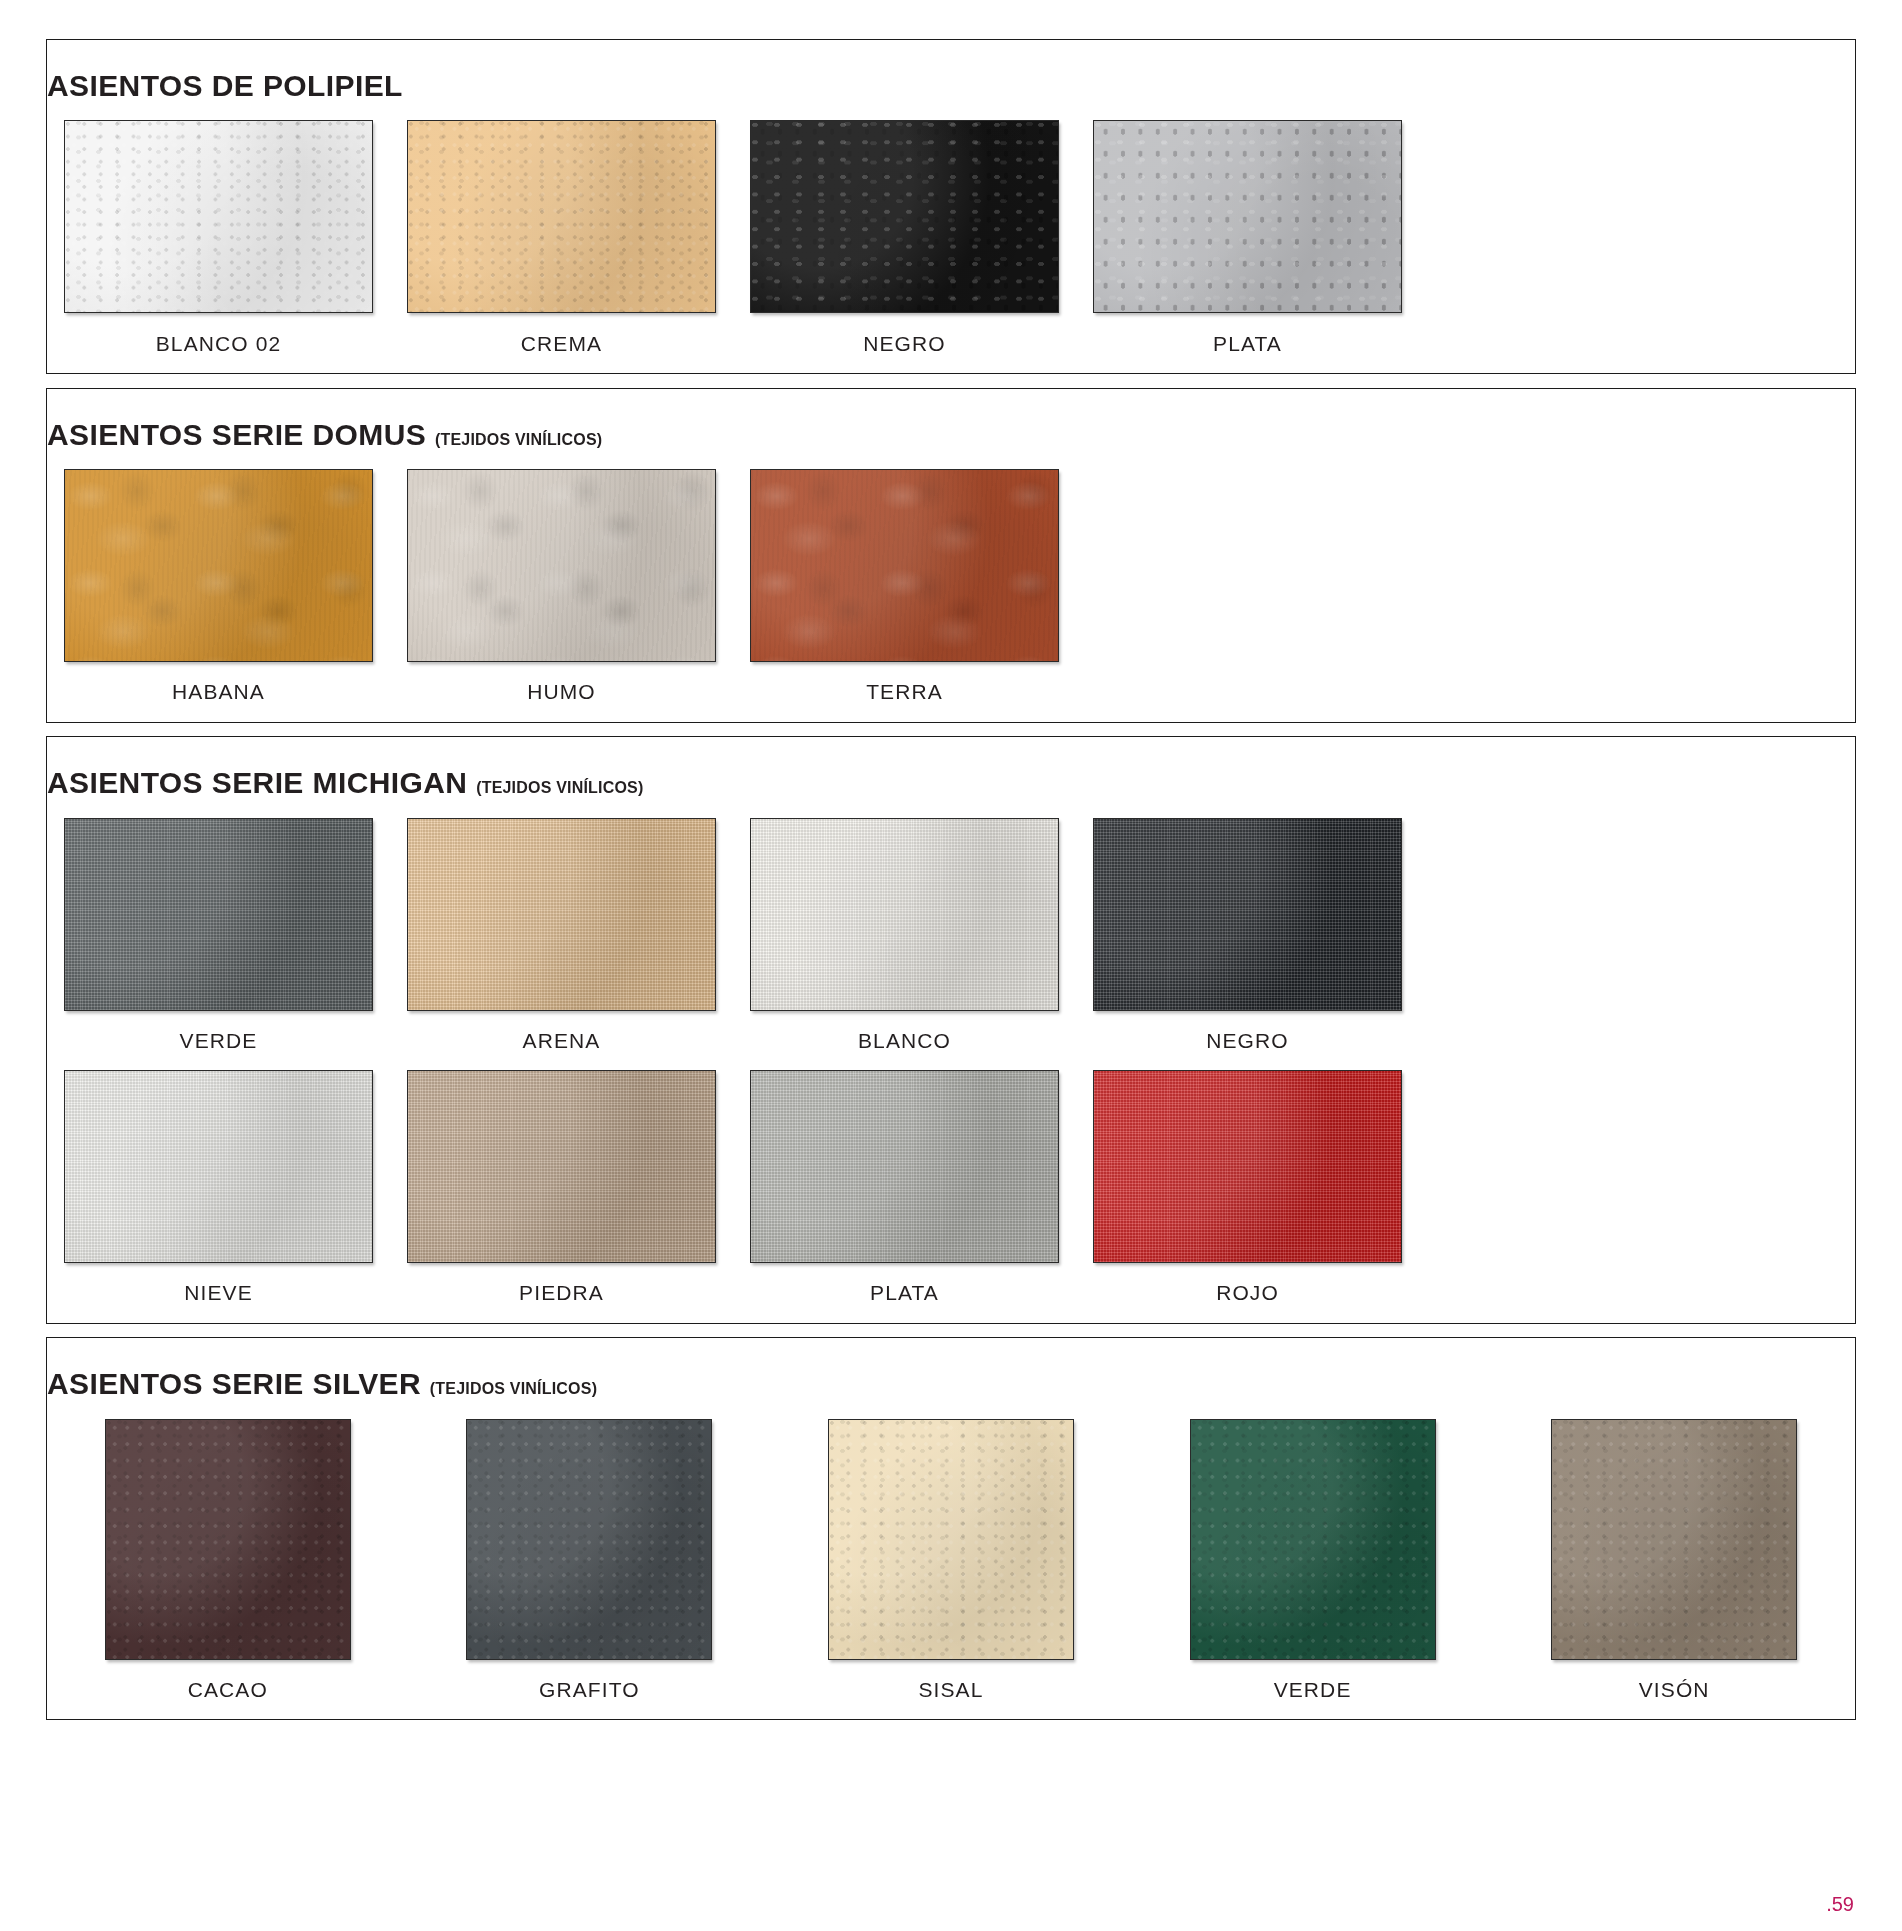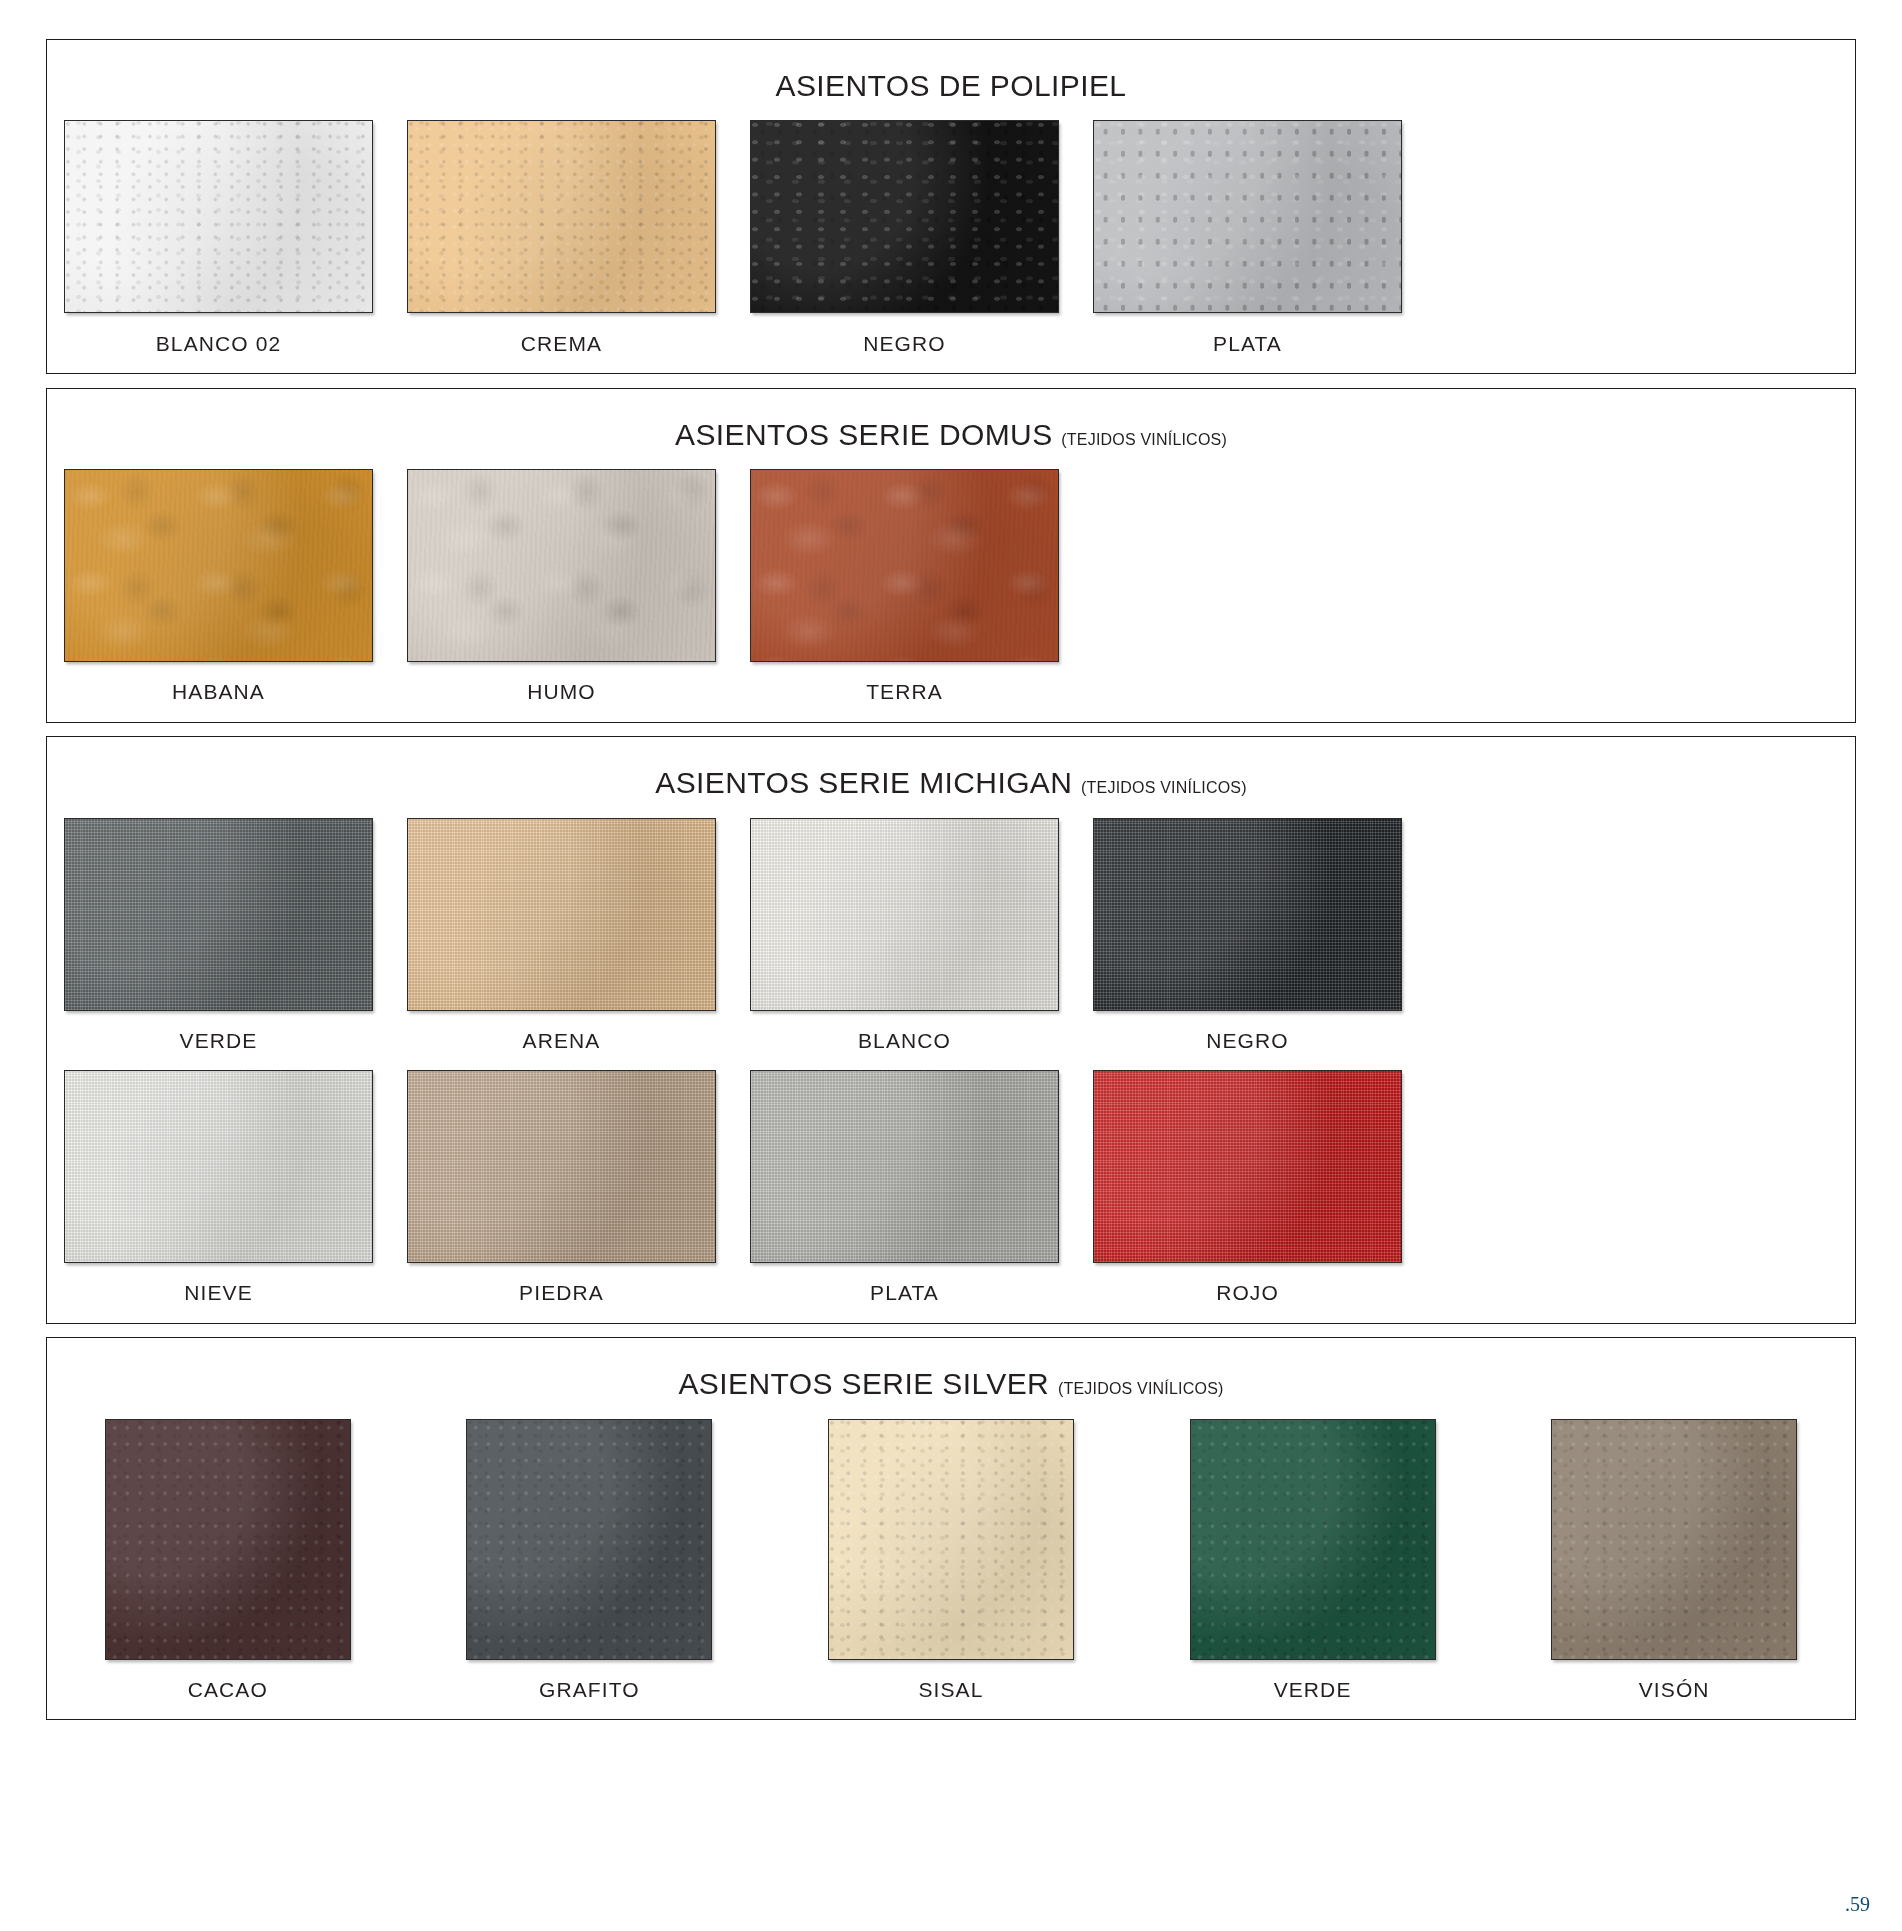--- a/index.html
+++ b/index.html
@@ -27,25 +27,24 @@
 
   
   .panel {
     border: 1.9px solid #1c1c1c;
     background: #ffffff;
     margin-bottom: 13.5px;
     padding: 17.4px 0 13.5px 0;
   }
 
   .panel-title {
-    text-align: center;
     font-size: 30px;
     letter-spacing: 0.4px;
     color: #231f20;
-    font-weight: 400;
+    font-weight: 700;
     margin: 11.6px 0 3.9px 0;
     white-space: nowrap;
   }
   .panel-title .sub {
     font-size: 16px;
     letter-spacing: 0.2px;
   }
 
   
   .row {
@@ -126,25 +125,25 @@
     margin-top: 18.3px;
     font-size: 21px;
     letter-spacing: 1.1px;
     color: #231f20;
     text-align: center;
     white-space: nowrap;
   }
 
   .page-number {
     position: absolute;
-    right: 32px;
+    right: 48px;
     bottom: 15.4px;
-    font-family: Liberation Serif, serif;
+    font-family: Liberation Sans, sans-serif;
     font-size: 20px;
-    color: #0c4a6e;
+    color: #be185d;
   }
 </style>
 </head>
 <body>
 
 <div class="page">
   <div id="sections-root">
       <div class="panel">
         <div class="panel-title"><span>ASIENTOS DE POLIPIEL</span></div>
         <div class="row cols4">

